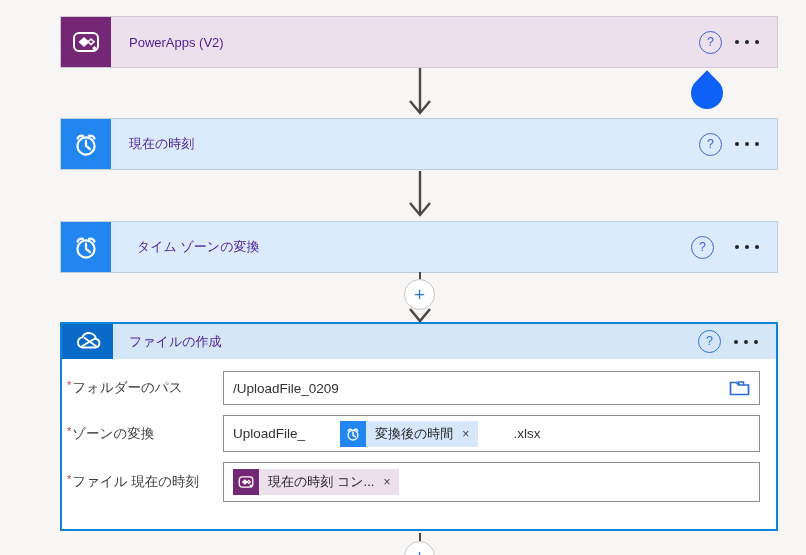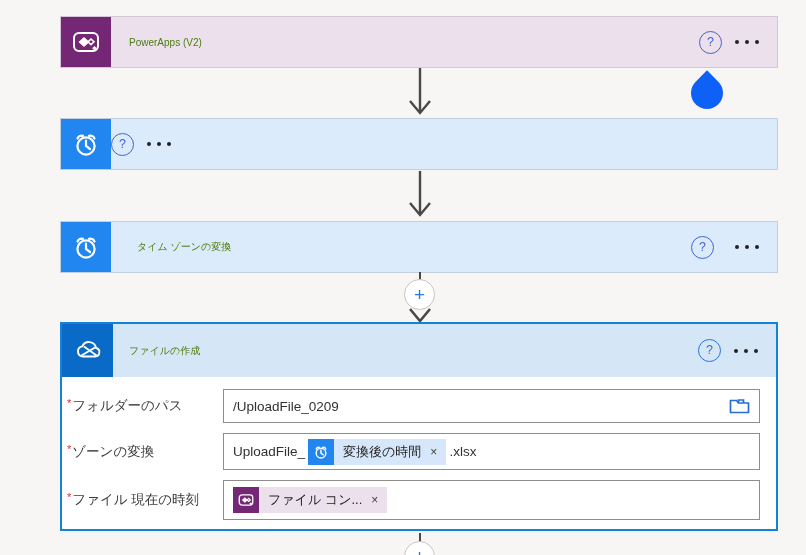--- a/index.html
+++ b/index.html
@@ -17,21 +17,21 @@
     display:flex;align-items:stretch;
     border:1px solid #c8c2c2;box-sizing:border-box;
     cursor:pointer;
   }
   .icon-sq{
     width:50px;flex:none;
     display:flex;align-items:center;justify-content:center;
   }
   .block-title{
     flex:1;display:flex;align-items:center;
-    padding-left:18px;font-size:10px;color:#4d7c0f;
+    padding-left:18px;font-size:13px;color:#4c1d95;
     white-space:nowrap;overflow:hidden;
   }
   .help-btn{
     width:21px;height:21px;flex:none;
     border:1.6px solid #3f62d6;border-radius:50%;
     color:#3f62d6;font-size:12.5px;line-height:1;
     display:flex;align-items:center;justify-content:center;
     align-self:center;margin-right:13px;cursor:pointer;background:transparent;
   }
   .more-btn{
@@ -55,38 +55,38 @@
     display:flex;align-items:center;justify-content:center;
     color:#2b79d8;font-size:19px;line-height:1;font-weight:300;
     box-sizing:border-box;cursor:pointer;
   }
   
   .card{
     position:absolute;left:60px;top:322px;width:718px;height:209px;
     background:#fff;border:2px solid #1183d8;box-sizing:border-box;
   }
   .card-header{
-    height:53px;background:#d5e6f7;display:flex;align-items:stretch;cursor:pointer;text-align:center;
+    height:35px;background:#d5e6f7;display:flex;align-items:stretch;cursor:pointer;text-align:center;
   }
   .card-header .icon-sq{width:51px;background:#0a6ac8;}
   .card-header .block-title{padding-left:16px;}
   .card-body{padding:12px 16px 10px 5px;}
   .field-row{display:flex;align-items:center;margin-bottom:10px;}
   .field-label{
     width:156px;flex:none;font-size:13.5px;color:#3a3a38;
     white-space:nowrap;
   }
   .req{color:#d13438;font-size:11px;vertical-align:top;margin-right:1px;}
   .field-input{
     flex:1;min-height:34px;background:#fff;
     border:1px solid #8f8d8b;box-sizing:border-box;
     display:flex;align-items:center;padding:0 9px;
     font-size:13.5px;color:#323130;cursor:text;
   }
-  #input-filename{min-height:37px;}
+  #input-filename{min-height:37px;gap:32px;}
   #input-filecontent{min-height:40px;}
   .folder-pick{margin-left:auto;display:flex;align-items:center;cursor:pointer;}
   
   .token{display:inline-flex;align-items:stretch;margin:0 3px;cursor:pointer;}
   .token .t-icon{
     width:26px;height:26px;flex:none;
     display:flex;align-items:center;justify-content:center;
   }
   .token .t-pill{
     height:26px;display:flex;align-items:center;
@@ -135,20 +135,21 @@
 
 <div class="block" id="block-current-time">
   <div class="icon-sq">
     <svg width="32" height="32" viewBox="0 0 32 32" fill="none" stroke="#fff" stroke-width="2.2" stroke-linecap="round">
       <circle cx="16" cy="18" r="8.6"></circle>
       <path d="M16 12.5 V18 l4 3"></path>
       <path d="M7.5 10.5 a4.4 4.4 0 0 1 5.5 -2.6"></path>
       <path d="M24.5 10.5 a4.4 4.4 0 0 0 -5.5 -2.6"></path>
     </svg>
   </div>
+  <div class="block-title">現在の時刻</div>
   <div class="help-btn">?</div>
   <div class="more-btn">
       <i></i>
       <i></i>
       <i></i>
     </div>
 </div>
 
 <svg class="connector" style="top:171px" width="26" height="48">
   <line x1="13" y1="0" x2="13" y2="42" stroke="#4a4745" stroke-width="2.4"></line>
@@ -245,21 +246,21 @@
         <span class="token purple" style="margin-left:0;">
           <span class="t-icon">
             <svg width="18" height="18" viewBox="0 0 32 32">
               <rect x="4" y="7" width="24" height="18" rx="5" fill="none" stroke="#fff" stroke-width="2.4"></rect>
               <path d="M14 11 l5.5 5 -5.5 5 -5.5 -5 z" fill="#fff"></path>
               <path d="M21 13 l3 2.8 -3 2.8 -3 -2.8 z" fill="#742774" stroke="#fff" stroke-width="1.8"></path>
               <path d="M24.5 20 l2.4 2.2 -2.4 2.2 -2.4 -2.2 z" fill="#fff"></path>
             </svg>
           </span>
           <span class="t-pill">
-            <span>ファイル コン...</span>
+            <span>現在の時刻 コン...</span>
             <span class="t-close">×</span>
           </span>
         </span>
       </div>
     </div>
 
   </div>
 </div>
 
 <div class="stub" style="left:419px;top:533px;width:2.4px;height:9px;"></div>

